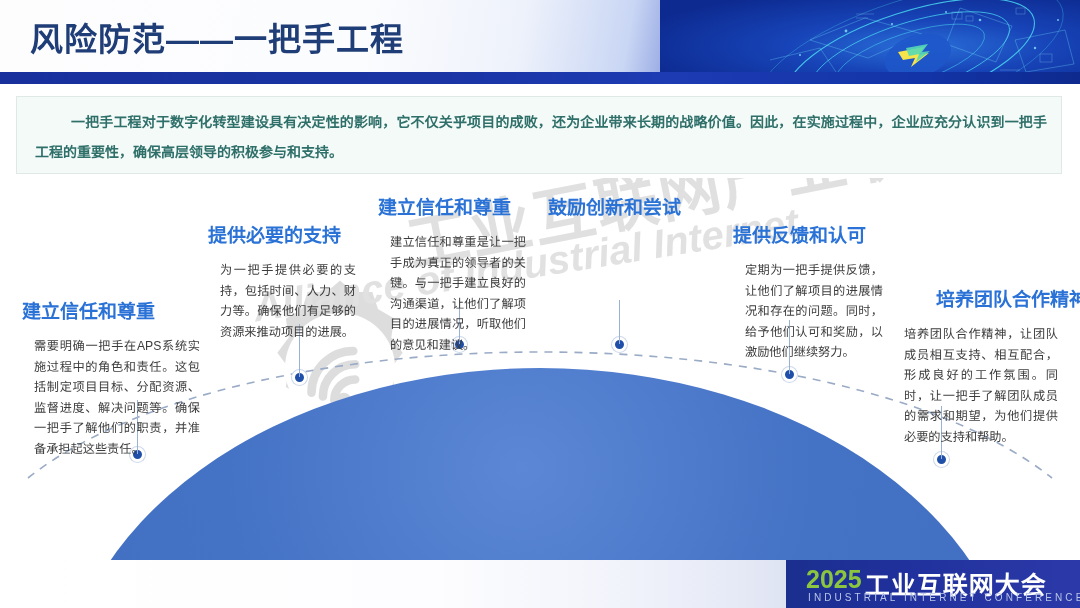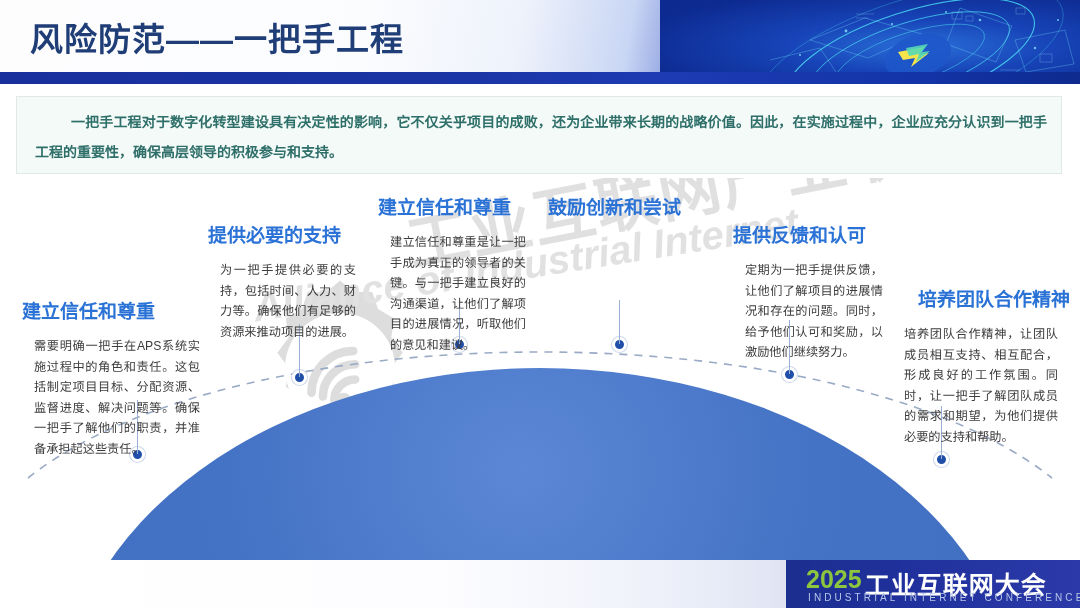--- a/index.html
+++ b/index.html
@@ -184,21 +184,21 @@
     white-space: nowrap;
   }
   .card-body {
     font-size: 12.2px;
     line-height: 20.5px;
     color: #3c3c3c;
     text-align: justify;
     margin: 12px;
   }
   .align-center .card-heading { text-align: left; }
-  .align-left .card-heading { text-align: right; }
+  .align-left .card-heading { text-align: left; margin-left: 44px; }
 
   
   .footer {
     position: absolute;
     left: 0; bottom: 0;
     width: 1080px;
     height: 48px;
   }
   .footer-left {
     position: absolute;

